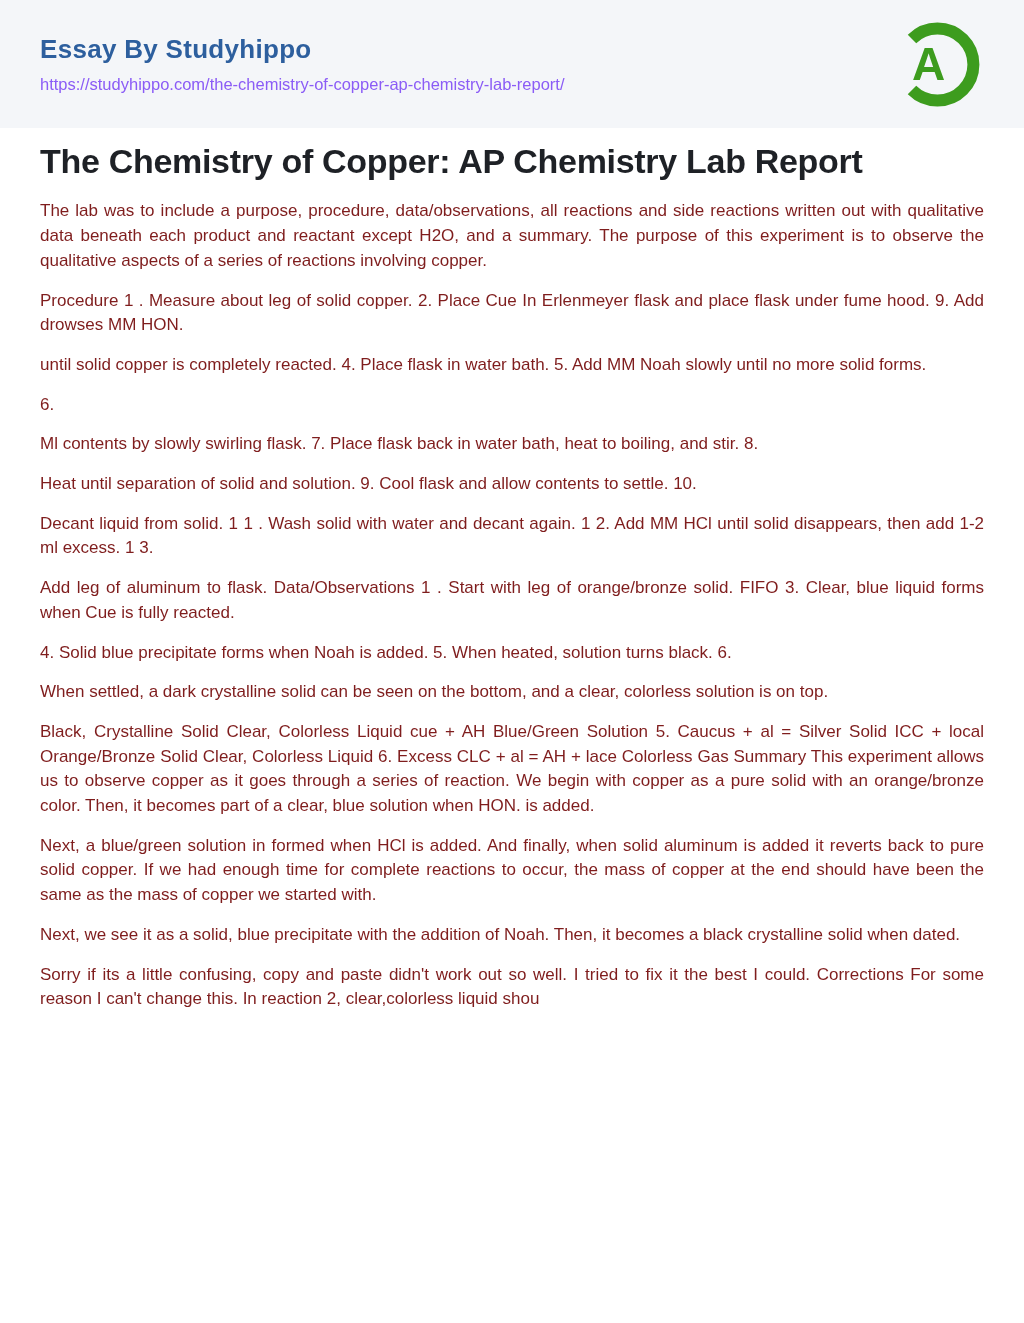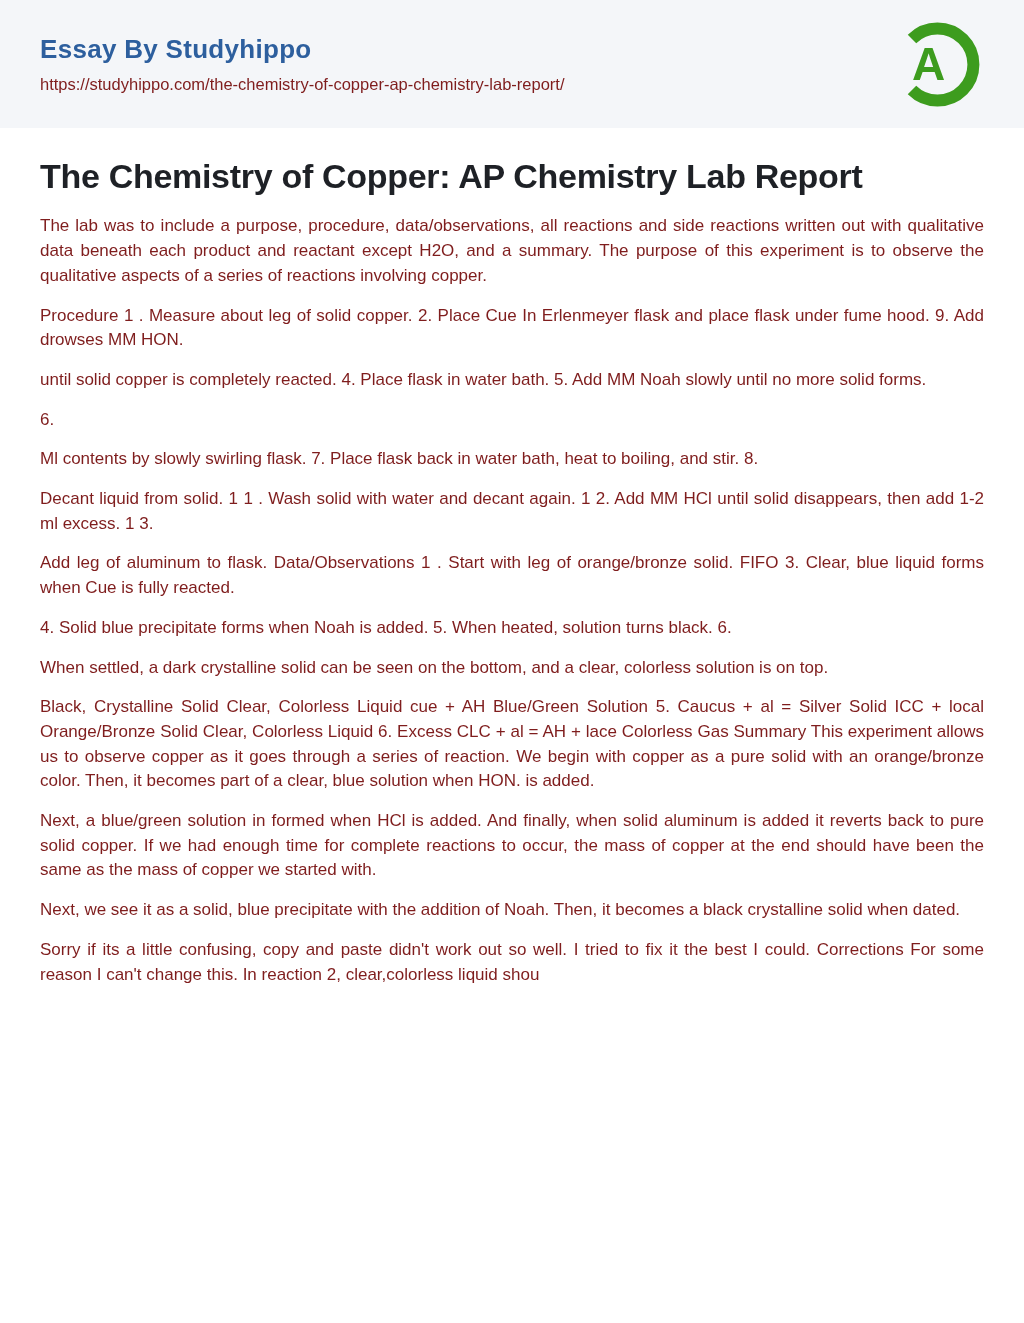--- a/index.html
+++ b/index.html
@@ -26,39 +26,39 @@
   }
   .brand-block { display: flex; flex-direction: column; }
   .brand {
     color: #2d5f9e;
     font-size: 26px;
     font-weight: 700;
     letter-spacing: 0.3px;
     line-height: 1;
   }
   .url {
-    color: #7f1d1d;
+    color: #8b5cf6;
     font-size: 16.5px;
     font-weight: 400;
     margin-top: 14px;
     line-height: 1;
     text-decoration: none;
   }
   .logo { display: block; }
   .article {
     padding: 0 40px;
   }
   .title {
     max-width: 880px;
     font-size: 34px;
     font-weight: 800;
     color: #1e2126;
     line-height: 1.1;
     letter-spacing: -0.3px;
-    margin: 30px 0 19px 0;
+    margin: 15px 0 19px 0;
   }
   .body-text p {
     font-size: 17px;
     line-height: 24.7px;
     color: #7f1d1d;
     margin: 0 0 15px 0;
     text-align: justify;
   }
 </style>
 </head>
@@ -80,20 +80,21 @@
 
   <div class="article">
     <h1 class="title">The Chemistry of Copper: AP Chemistry Lab Report</h1>
 
     <div class="body-text">
         <p>The lab was to include a purpose, procedure, data/observations, all reactions and side reactions written out with qualitative data beneath each product and reactant except H2O, and a summary. The purpose of this experiment is to observe the qualitative aspects of a series of reactions involving copper.</p>
         <p>Procedure 1 . Measure about leg of solid copper. 2. Place Cue In Erlenmeyer flask and place flask under fume hood. 9. Add drowses MM HON.</p>
         <p>until solid copper is completely reacted. 4. Place flask in water bath. 5. Add MM Noah slowly until no more solid forms.</p>
         <p>6.</p>
         <p>Ml contents by slowly swirling flask. 7. Place flask back in water bath, heat to boiling, and stir. 8.</p>
+        <p>Heat until separation of solid and solution. 9. Cool flask and allow contents to settle. 10.</p>
         <p>Decant liquid from solid. 1 1 . Wash solid with water and decant again. 1 2. Add MM HCl until solid disappears, then add 1-2 ml excess. 1 3.</p>
         <p>Add leg of aluminum to flask. Data/Observations 1 . Start with leg of orange/bronze solid. FIFO 3. Clear, blue liquid forms when Cue is fully reacted.</p>
         <p>4. Solid blue precipitate forms when Noah is added. 5. When heated, solution turns black. 6.</p>
         <p>When settled, a dark crystalline solid can be seen on the bottom, and a clear, colorless solution is on top.</p>
         <p>Black, Crystalline Solid Clear, Colorless Liquid cue + AH Blue/Green Solution 5. Caucus + al = Silver Solid ICC + local Orange/Bronze Solid Clear, Colorless Liquid 6. Excess CLC + al = AH + lace Colorless Gas Summary This experiment allows us to observe copper as it goes through a series of reaction. We begin with copper as a pure solid with an orange/bronze color. Then, it becomes part of a clear, blue solution when HON. is added.</p>
         <p>Next, a blue/green solution in formed when HCl is added. And finally, when solid aluminum is added it reverts back to pure solid copper. If we had enough time for complete reactions to occur, the mass of copper at the end should have been the same as the mass of copper we started with.</p>
         <p>Next, we see it as a solid, blue precipitate with the addition of Noah. Then, it becomes a black crystalline solid when dated.</p>
         <p>Sorry if its a little confusing, copy and paste didn't work out so well. I tried to fix it the best I could. Corrections For some reason I can't change this. In reaction 2, clear,colorless liquid shou</p>
       </div>
   </div>

